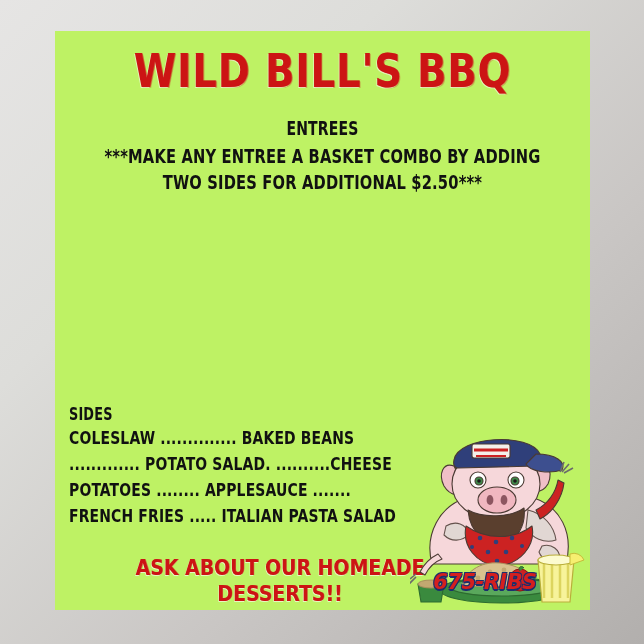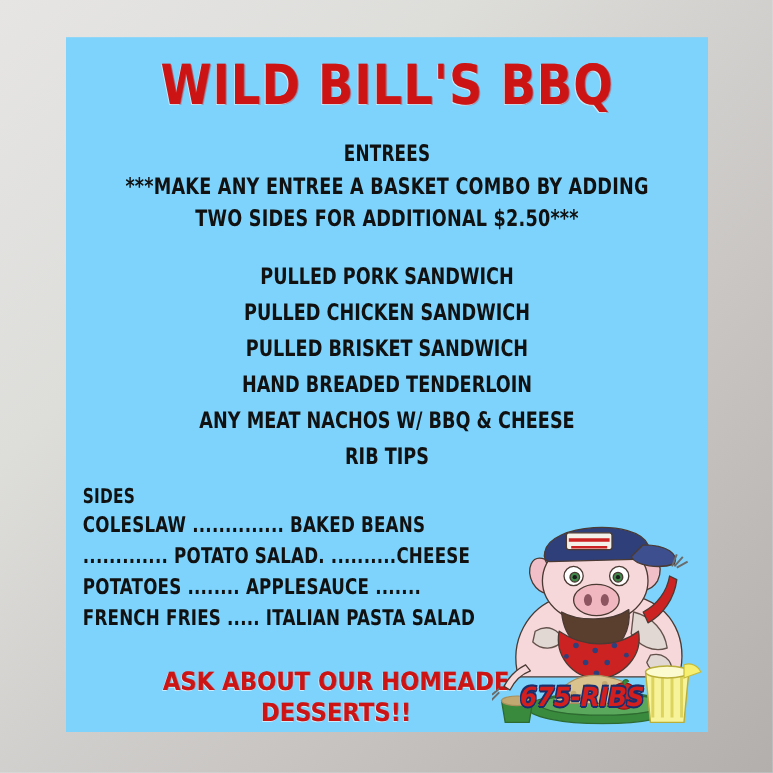--- a/index.html
+++ b/index.html
@@ -11,21 +11,21 @@
   body {
     background:linear-gradient(135deg, #e6e5e4 0%, #ddddda 30%, #c9c6c4 65%, #b2afad 100%);
     position:relative;
   }
 
   
   #poster {
     position:absolute;
     left:55px; top:31px;
     width:535px; height:579px;
-    background:#7dd3fc;
+    background:#bef264;
     overflow:hidden;
     padding-left:32px;
   }
 
   
   .cond {
     font-family:"DejaVu Sans Condensed","Liberation Sans Narrow","Liberation Sans", sans-serif;
     font-stretch:condensed;
     text-transform:uppercase;
     color:#111;
@@ -136,28 +136,20 @@
 <body>
 
 <div id="poster">
 
   <div id="title" class="cond">WILD BILL'S BBQ</div>
 
   <div id="entrees-heading" class="cond">ENTREES</div>
 
   <div id="combo-note" class="cond">***MAKE ANY ENTREE A BASKET COMBO BY ADDING TWO SIDES FOR ADDITIONAL $2.50***</div>
 
-  <ul id="entree-list">
-    <li>PULLED PORK SANDWICH</li>
-    <li>PULLED CHICKEN SANDWICH</li>
-    <li>PULLED BRISKET SANDWICH</li>
-    <li>HAND BREADED TENDERLOIN</li>
-    <li>ANY MEAT NACHOS W/ BBQ &amp; CHEESE</li>
-    <li>RIB TIPS</li>
-  </ul>
 
   <div id="sides-heading" class="cond">SIDES</div>
 
   <div id="sides-body" class="cond">COLESLAW .............. BAKED BEANS ............. POTATO SALAD. ..........CHEESE POTATOES ........ APPLESAUCE ....... FRENCH FRIES ..... ITALIAN PASTA SALAD</div>
 
   <div id="dessert-line">ASK ABOUT OUR HOMEADE DESSERTS!!</div>
 
   <div id="mascot">
     <svg viewBox="0 0 180 190" xmlns="http://www.w3.org/2000/svg">
       <g stroke="#4a3a33" stroke-width="1.1" stroke-linejoin="round">

